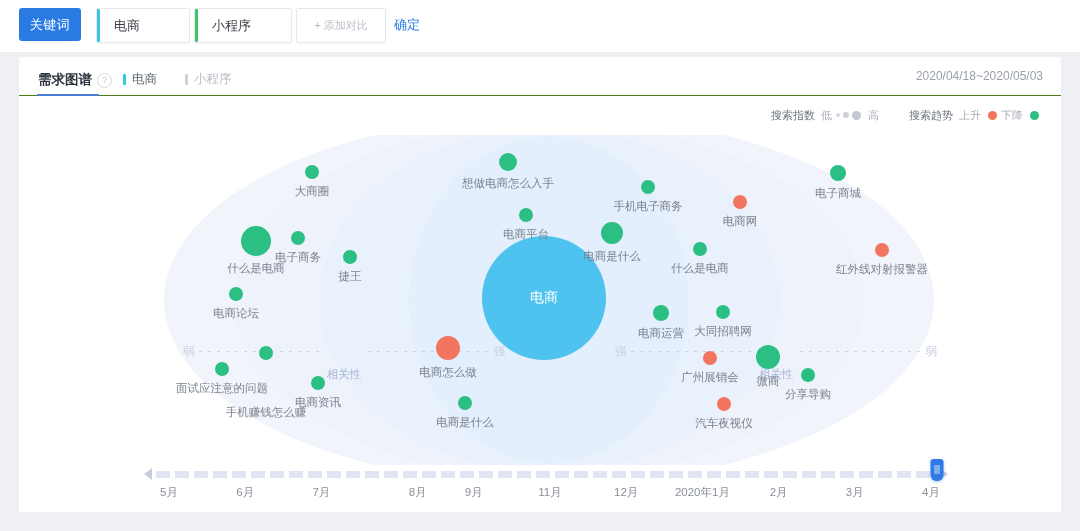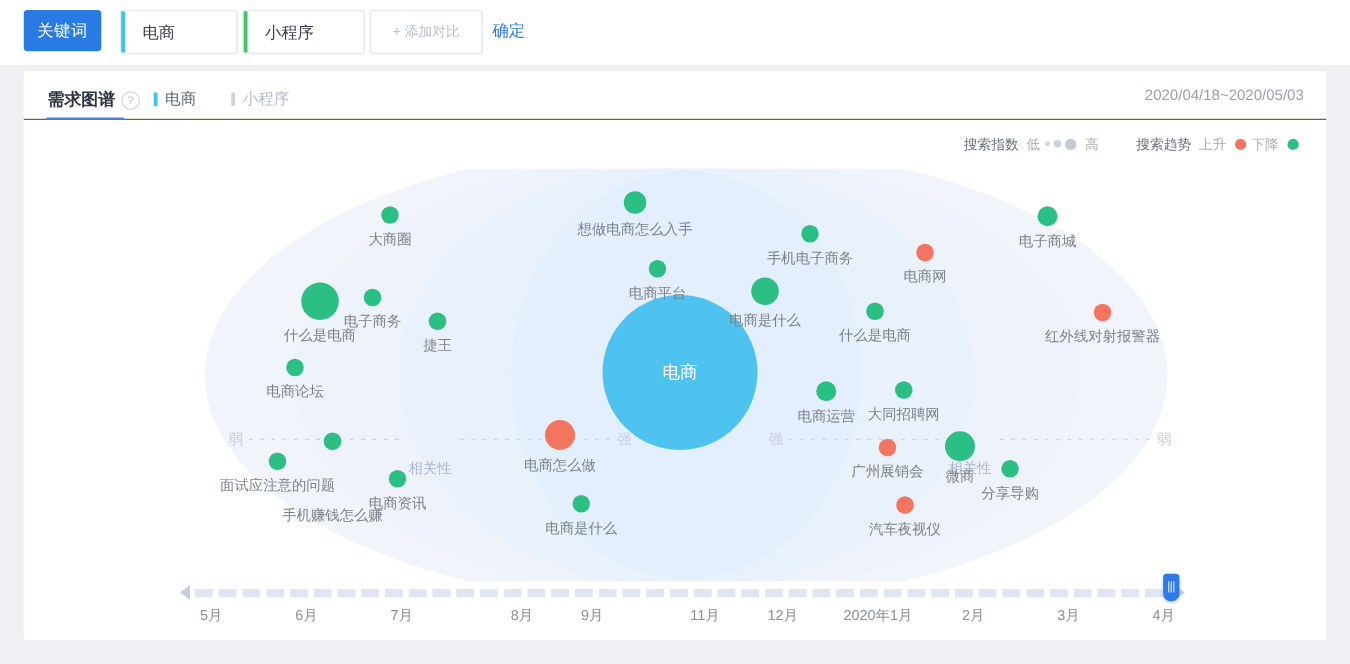--- a/index.html
+++ b/index.html
@@ -304,21 +304,21 @@
   <div class="timeline">
     <div class="tl-arrow l"></div>
     <div class="tl-track"></div>
     <div class="tl-arrow r"></div>
     <div id="ticks-layer">
         <div class="tl-tick" style="left: 150px;">5月</div>
         <div class="tl-tick" style="left: 226.2px;">6月</div>
         <div class="tl-tick" style="left: 302.4px;">7月</div>
         <div class="tl-tick" style="left: 378.6px; margin-left: 20px;">8月</div>
         <div class="tl-tick" style="left: 454.8px;">9月</div>
-        <div class="tl-tick" style="left: 531px; margin-left: 14px;">11月</div>
+        <div class="tl-tick" style="left: 531px;">11月</div>
         <div class="tl-tick" style="left: 607.2px;">12月</div>
         <div class="tl-tick" style="left: 683.4px;">2020年1月</div>
         <div class="tl-tick" style="left: 759.6px;">2月</div>
         <div class="tl-tick" style="left: 835.8px;">3月</div>
         <div class="tl-tick" style="left: 912px;">4月</div>
       </div>
     <div class="tl-handle" id="tl-handle" style="left: 918px;">
         <i></i>
       </div>
   </div>

